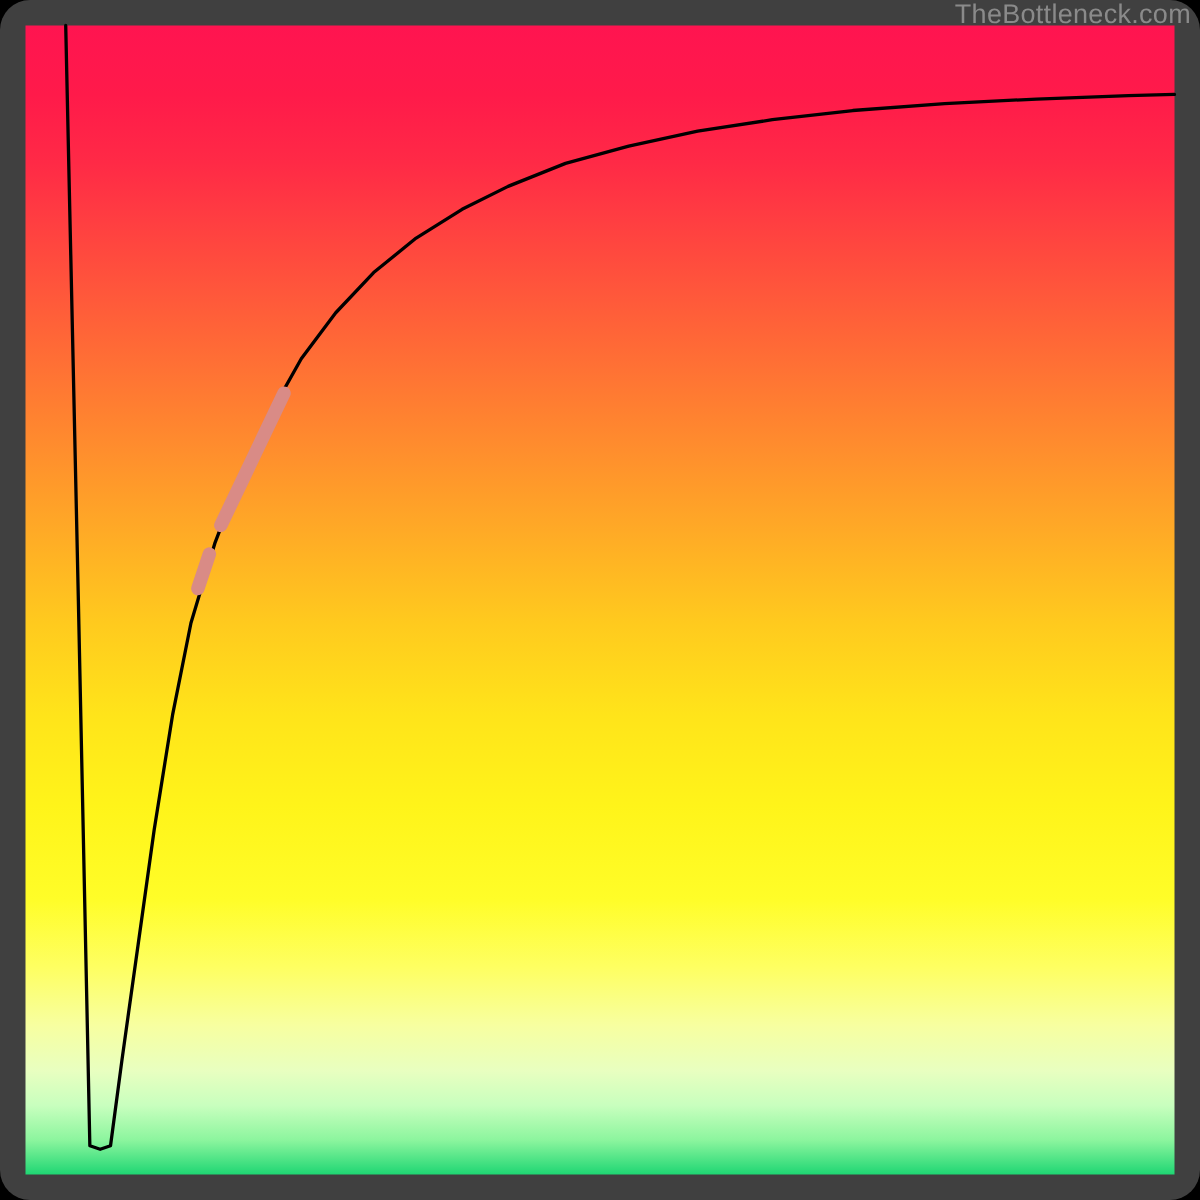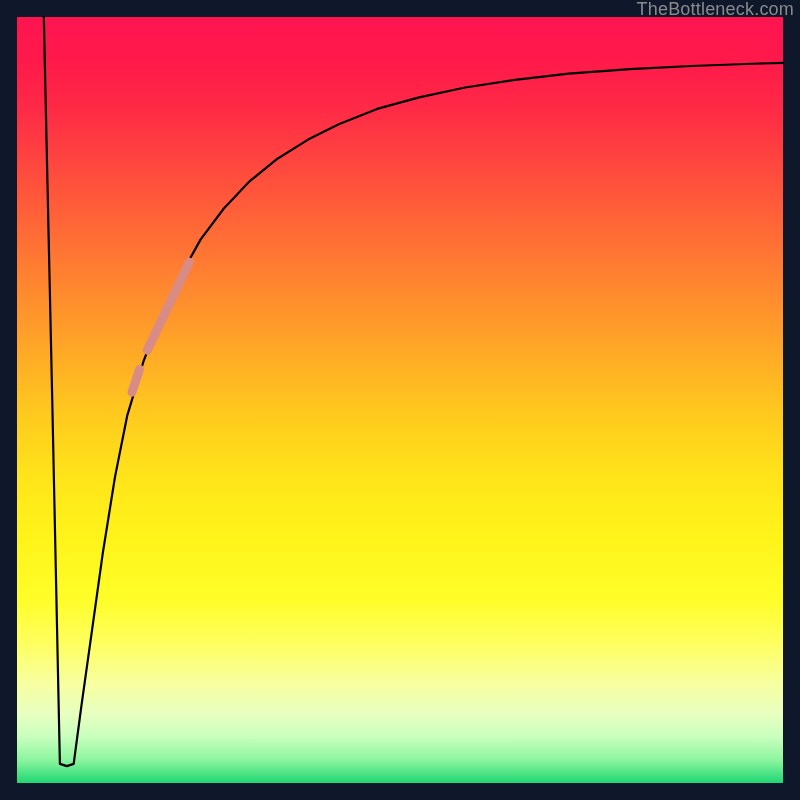--- a/index.html
+++ b/index.html
@@ -8,21 +8,22 @@
     width: 800px;
     height: 800px;
     overflow: hidden;
     background: #000;
     font-family: Arial, Helvetica, sans-serif;
   }
   .stage {
     position: relative;
     width: 800px;
     height: 800px;
-    background: #0f172a;
+    background: #404040;
+    border-radius: 20px;
   }
   .plot-area {
     position: absolute;
     left: 17px;
     top: 17px;
     width: 766px;
     height: 766px;
     
     background: linear-gradient(
       to bottom,

